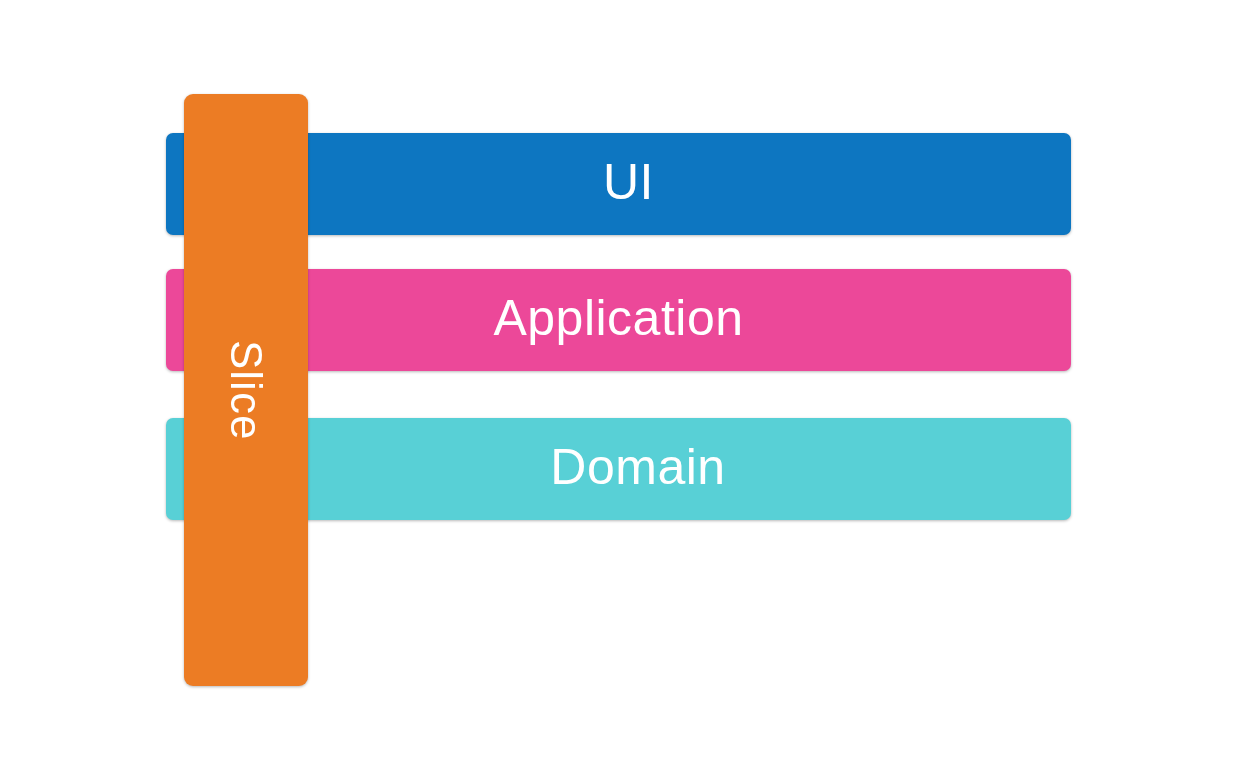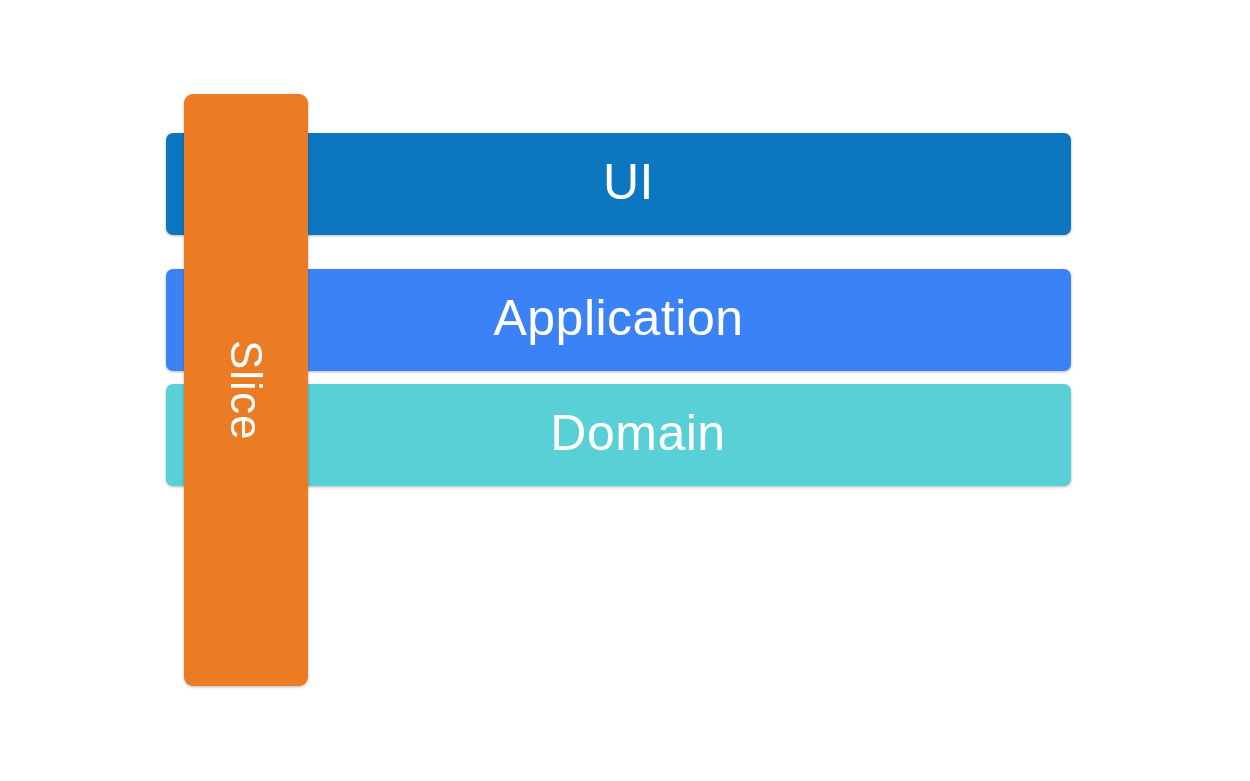--- a/index.html
+++ b/index.html
@@ -27,21 +27,21 @@
   .layer-label {
     color: #ffffff;
     font-size: 50px;
     font-weight: 400;
     letter-spacing: 0.5px;
     line-height: 1;
     padding-bottom: 4px;
   }
   .layer-ui          { top: 133px; }
   .layer-application { top: 269px; }
-  .layer-domain      { top: 384px; padding-left: 39px; }
+  .layer-domain      { top: 418px; padding-left: 39px; }
   .layer-db          { top: 541px; }
   .slice {
     position: absolute;
     left: 184px;
     top: 94px;
     width: 124px;
     height: 592px;
     border-radius: 9px;
     box-shadow: 0 1px 3px rgba(0,0,0,0.28);
     display: flex;
@@ -60,21 +60,21 @@
 </style>
 </head>
 <body>
 
 <div class="canvas">
 
   <div class="layer layer-ui" style="background-color: rgb(13, 118, 193); padding-left: 20px;">
     <span class="layer-label">UI</span>
   </div>
 
-  <div class="layer layer-application" style="background-color: #3b82f6;">
+  <div class="layer layer-application" style="background-color: #ec4899;">
     <span class="layer-label">Application</span>
   </div>
 
   <div class="layer layer-domain" style="background-color: rgb(88, 208, 214);">
     <span class="layer-label">Domain</span>
   </div>
 
 
   <div class="slice" style="background-color: rgb(236, 124, 36);">
     <span class="slice-label">Slice</span>

